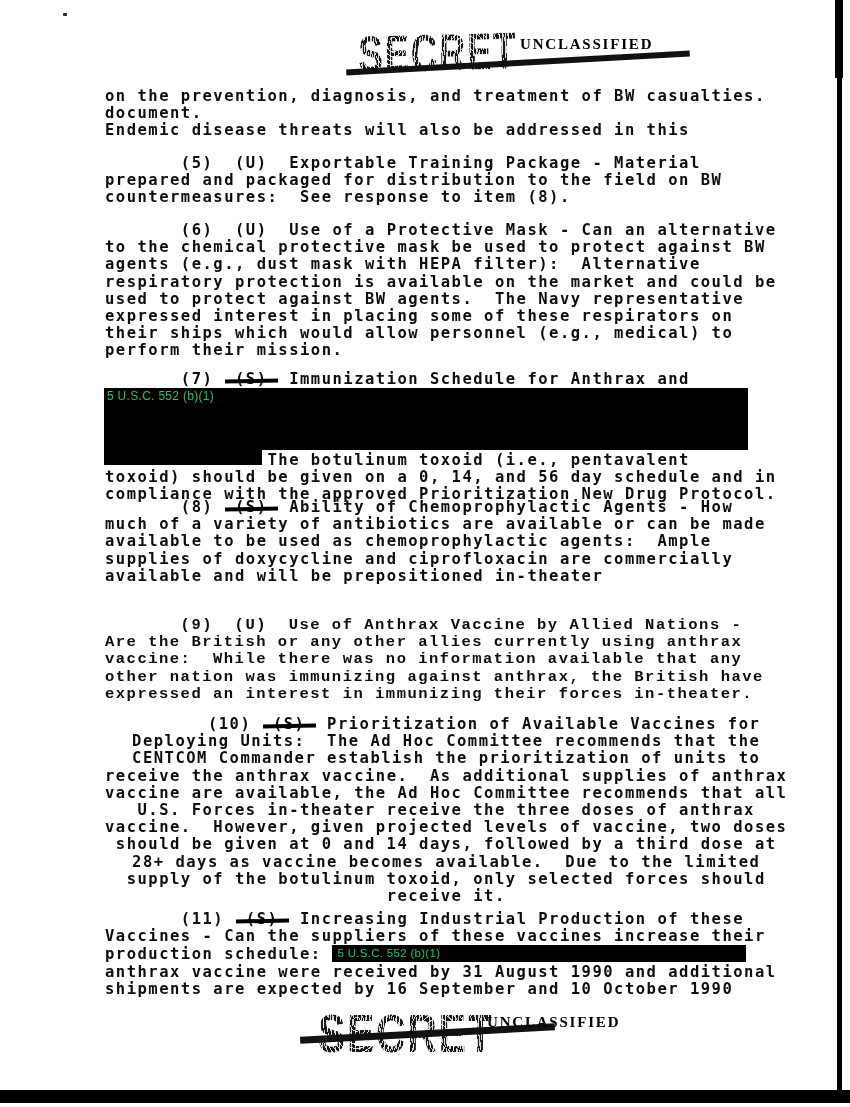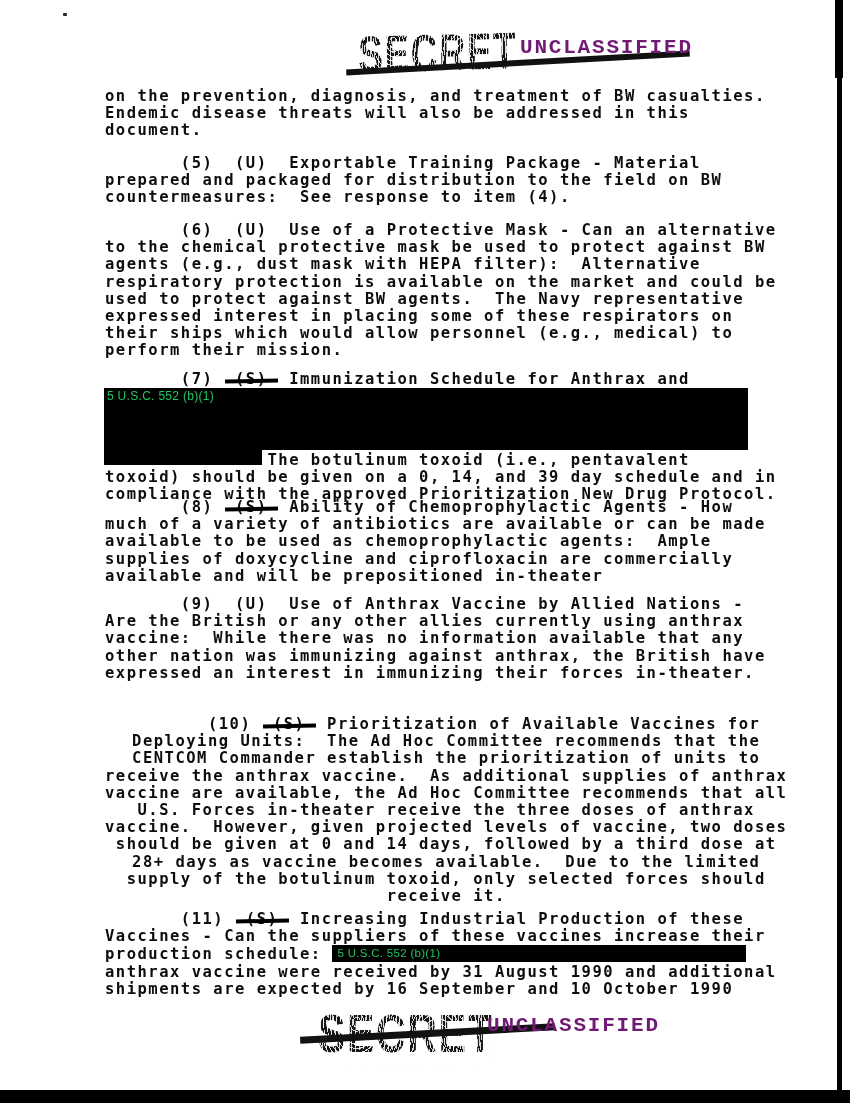--- a/index.html
+++ b/index.html
@@ -16,21 +16,21 @@
     font-family:"DejaVu Sans Mono", monospace;
     font-weight:bold; font-size:15.5px; line-height:17.2px;
     letter-spacing:1.5px; white-space:pre; color:#0d0d0d;
   }
   .p-intro  { top:88px; }
   .p-5      { top:155px; }
   .p-6      { top:222px; }
   .p-7a     { top:371px; }
   .p-7b     { top:452px; }
   .p-8      { top:499px; }
-  .p-9      { top:596px; }
+  .p-9      { top:617px;font-family:Liberation Mono, monospace; }
   .p-10     { top:716px;text-align:center; }
   .p-11     { top:911px; }
 
   
   .classif { position:relative; display:inline-block; }
   .classif::after {
     content:""; position:absolute; left:-10px; right:-10px; top:46%;
     height:4px; background:#000; transform:rotate(-1deg);
   }
 
@@ -64,23 +64,23 @@
   }
   .stamp-secret::after { 
     content:""; position:absolute; inset:0; pointer-events:none;
     background:
       repeating-radial-gradient(circle at 22% 32%, rgba(255,255,255,.85) 0 1px, transparent 1px 4px),
       repeating-radial-gradient(circle at 68% 62%, rgba(255,255,255,.8) 0 1px, transparent 1px 5px);
   }
   .stamp-secret-top { left:358px; top:24px; font-size:46px; transform:scale(0.80,1.12) rotate(-1deg); }
   .stamp-secret-bottom { left:318px; top:1002px; font-size:50px; transform:scale(0.82,1.08); }
   .stamp-unclassified {
-    position:absolute; color:#701a75;
-    font-family:Liberation Mono, monospace; font-weight:700;
-    font-size:21px; letter-spacing:1.8px; white-space:nowrap;
+    position:absolute; color:#000000;
+    font-family:Liberation Serif, serif; font-weight:700;
+    font-size:15px; letter-spacing:1.8px; white-space:nowrap;
   }
   .stamp-unclassified-top { left:520px; top:36px; }
   .stamp-unclassified-bottom { left:487px; top:1014px; }
   .strike-bar { position:absolute; background:#111; }
   .strike-bar-top { left:346px; top:60px; width:344px; height:6px; transform:rotate(-3.2deg); }
   .strike-bar-bottom { left:300px; top:1030px; width:255px; height:7px; transform:rotate(-3deg); }
 
   
   .edge-line-right { position:absolute; left:837px; top:0; width:5px; height:1097px; background:#000; }
   .edge-line-right-top { position:absolute; left:835px; top:0; width:8px; height:78px; background:#000; }
@@ -89,31 +89,31 @@
 </style>
 </head>
 <body>
 
 <div class="page">
 
   <span class="stamp-secret stamp-secret-top">SECRET</span>
   <div class="strike-bar strike-bar-top"></div>
   <span class="stamp-unclassified stamp-unclassified-top">UNCLASSIFIED</span>
 
-  <div class="doc-text p-intro"><div class="tline">on the prevention, diagnosis, and treatment of BW casualties.</div><div class="tline">Endemic disease threats will also be addressed in this</div><div class="tline">document.</div></div>
-  <div class="doc-text p-5"><div class="tline">       (5)  (U)  Exportable Training Package - Material</div><div class="tline">prepared and packaged for distribution to the field on BW</div><div class="tline">countermeasures:  See response to item (4).</div></div>
+  <div class="doc-text p-intro"><div class="tline">on the prevention, diagnosis, and treatment of BW casualties.</div><div class="tline">document.</div><div class="tline">Endemic disease threats will also be addressed in this</div></div>
+  <div class="doc-text p-5"><div class="tline">       (5)  (U)  Exportable Training Package - Material</div><div class="tline">prepared and packaged for distribution to the field on BW</div><div class="tline">countermeasures:  See response to item (8).</div></div>
   <div class="doc-text p-6"><div class="tline">       (6)  (U)  Use of a Protective Mask - Can an alternative</div><div class="tline">to the chemical protective mask be used to protect against BW</div><div class="tline">agents (e.g., dust mask with HEPA filter):  Alternative</div><div class="tline">respiratory protection is available on the market and could be</div><div class="tline">used to protect against BW agents.  The Navy representative</div><div class="tline">expressed interest in placing some of these respirators on</div><div class="tline">their ships which would allow personnel (e.g., medical) to</div><div class="tline">perform their mission.</div></div>
   <div class="doc-text p-7a"><div class="tline">       (7)  <span class="classif">(S)</span>  Immunization Schedule for Anthrax and</div></div>
 
   <div class="redaction-block">
     <span class="redaction-label block-label">5 U.S.C. 552 (b)(1)</span>
   </div>
   <div class="redaction-block-ext"></div>
 
-  <div class="doc-text p-7b"><div class="tline">               The botulinum toxoid (i.e., pentavalent</div><div class="tline">toxoid) should be given on a 0, 14, and 39 day schedule and in</div><div class="tline">compliance with the approved Prioritization New Drug Protocol.</div></div>
+  <div class="doc-text p-7b"><div class="tline">               The botulinum toxoid (i.e., pentavalent</div><div class="tline">toxoid) should be given on a 0, 14, and 56 day schedule and in</div><div class="tline">compliance with the approved Prioritization New Drug Protocol.</div></div>
   <div class="doc-text p-8"><div class="tline">       (8)  <span class="classif">(S)</span>  Ability of Chemoprophylactic Agents - How</div><div class="tline">much of a variety of antibiotics are available or can be made</div><div class="tline">available to be used as chemoprophylactic agents:  Ample</div><div class="tline">supplies of doxycycline and ciprofloxacin are commercially</div><div class="tline">available and will be prepositioned in-theater</div></div>
   <div class="doc-text p-9"><div class="tline">       (9)  (U)  Use of Anthrax Vaccine by Allied Nations -</div><div class="tline">Are the British or any other allies currently using anthrax</div><div class="tline">vaccine:  While there was no information available that any</div><div class="tline">other nation was immunizing against anthrax, the British have</div><div class="tline">expressed an interest in immunizing their forces in-theater.</div></div>
   <div class="doc-text p-10"><div class="tline">       (10)  <span class="classif">(S)</span>  Prioritization of Available Vaccines for</div><div class="tline">Deploying Units:  The Ad Hoc Committee recommends that the</div><div class="tline">CENTCOM Commander establish the prioritization of units to</div><div class="tline">receive the anthrax vaccine.  As additional supplies of anthrax</div><div class="tline">vaccine are available, the Ad Hoc Committee recommends that all</div><div class="tline">U.S. Forces in-theater receive the three doses of anthrax</div><div class="tline">vaccine.  However, given projected levels of vaccine, two doses</div><div class="tline">should be given at 0 and 14 days, followed by a third dose at</div><div class="tline">28+ days as vaccine becomes available.  Due to the limited</div><div class="tline">supply of the botulinum toxoid, only selected forces should</div><div class="tline">receive it.</div></div>
   <div class="doc-text p-11"><div class="tline">       (11)  <span class="classif">(S)</span>  Increasing Industrial Production of these</div><div class="tline">Vaccines - Can the suppliers of these vaccines increase their</div><div class="tline">production schedule: <span class="inline-redaction"><span class="redaction-label">5 U.S.C. 552 (b)(1)</span></span></div><div class="tline">anthrax vaccine were received by 31 August 1990 and additional</div><div class="tline">shipments are expected by 16 September and 10 October 1990</div></div>
 
   <span class="stamp-secret stamp-secret-bottom">SECRET</span>
   <div class="strike-bar strike-bar-bottom"></div>
   <span class="stamp-unclassified stamp-unclassified-bottom">UNCLASSIFIED</span>
 
   <div class="edge-line-right"></div>

